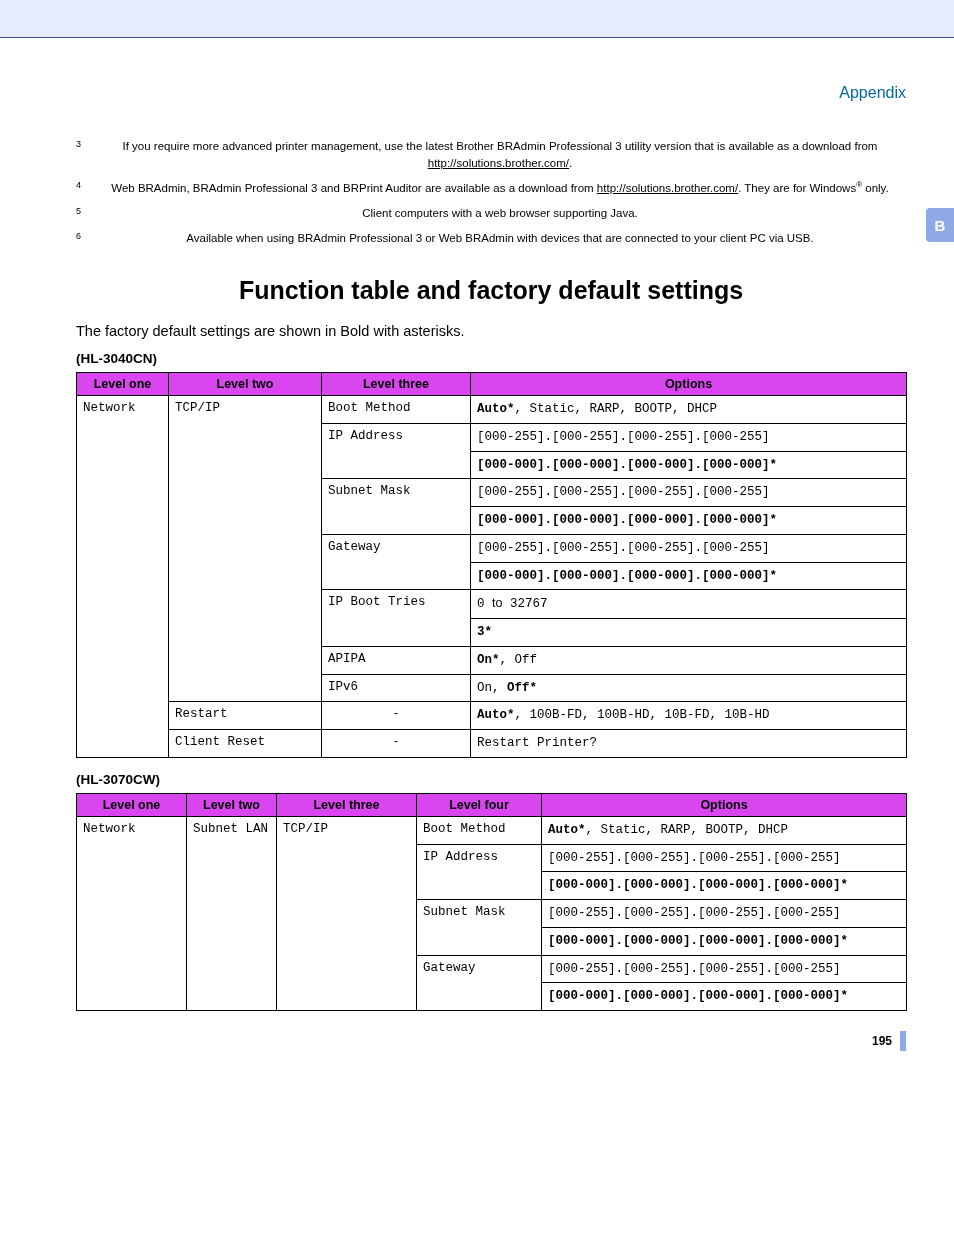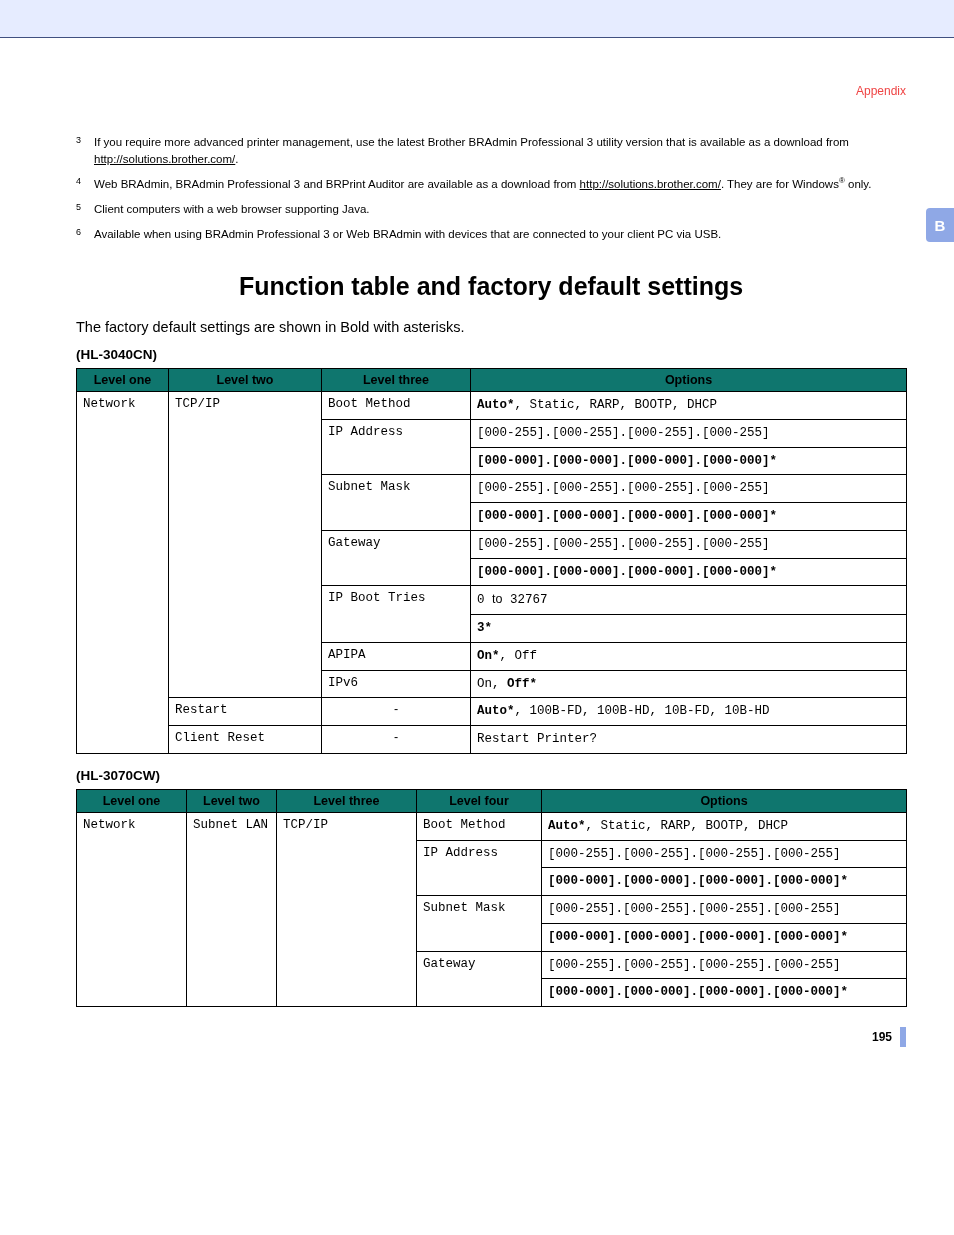--- a/index.html
+++ b/index.html
@@ -5,39 +5,39 @@
   * { box-sizing: border-box; }
   body {
     margin: 0;
     font-family: Arial, Helvetica, sans-serif;
     color: #000;
     background: #fff;
     width: 954px;
   }
   .top-strip { height: 38px; background: #e6ecff; border-bottom: 1px solid #405080; }
   .page { padding: 16px 48px 40px 76px; position: relative; }
-  .header-right { text-align: right; font-size: 12px; color: #ef4444; margin-top: 30px; margin-bottom: 36px; }
+  .header-right { text-align: right; font-size: 16px; color: #0369a1; margin-top: 30px; margin-bottom: 36px; }
   .side-tab {
     position: absolute; right: 0; top: 170px; width: 28px; height: 34px;
     background: #8fa8e6; color: #fff; font-weight: bold; font-size: 15px;
     display: flex; align-items: center; justify-content: center;
     border-top-left-radius: 4px; border-bottom-left-radius: 4px;
   }
   .footnotes { font-size: 11.5px; line-height: 1.45; color: #000; }
   .fn { display: flex; margin-bottom: 8px; }
   .fn sup { flex: 0 0 18px; font-size: 9px; }
-  .fn .txt { flex: 1; }
+  .fn .txt { flex: 1; text-align: center; }
   .fn .txt a { color: #000; text-decoration: underline; }
   .fn .txt sup { font-size: 8px; }
   h1 { font-size: 25px; font-weight: bold; margin: 30px 0 18px; text-align: center; }
   .intro { font-size: 14.5px; margin-bottom: 12px; }
   .model { font-size: 13.5px; font-weight: bold; margin: 6px 0 6px; }
   table { border-collapse: collapse; width: 100%; margin-bottom: 14px; table-layout: fixed; }
   th, td { border: 1px solid #000; padding: 4px 6px; font-size: 12.5px; vertical-align: top; word-wrap: break-word; }
-  th { background: #0f766e; font-weight: bold; text-align: center; }
+  th { background: #d946ef; font-weight: bold; text-align: center; }
   td.center { text-align: center; }
   .mono { font-family: "Courier New", Courier, monospace; font-size: 12.5px; }
   .mono b, .opt b { font-weight: bold; }
   .opt { font-family: "Courier New", Courier, monospace; font-size: 12.5px; line-height: 1.5; }
   .sans { font-family: Arial, Helvetica, sans-serif; }
   .pagenum-wrap { text-align: right; margin-top: 20px; }
   .pagenum { display: inline-block; font-size: 12px; font-weight: bold; border-right: 6px solid #8fa8e6; padding-right: 8px; padding-top: 3px; padding-bottom: 3px; text-align: right; }
 </style>
 </head>
 <body>

